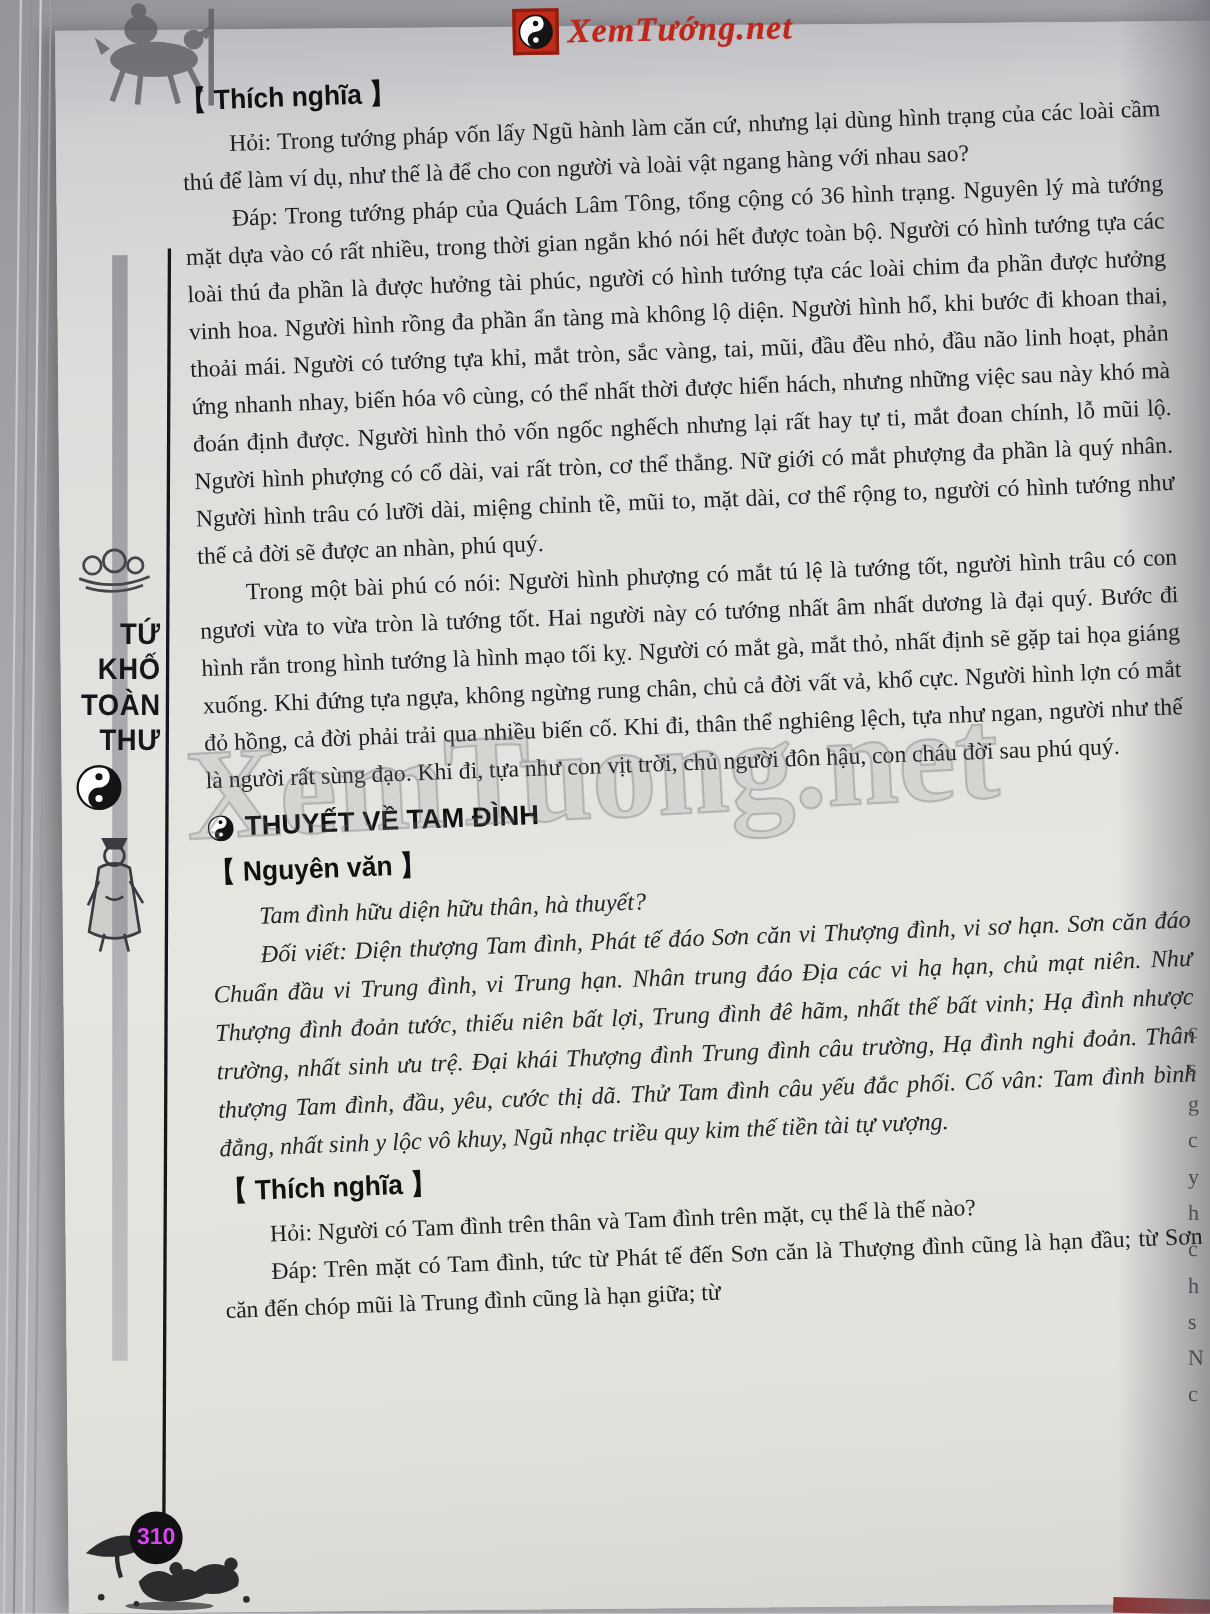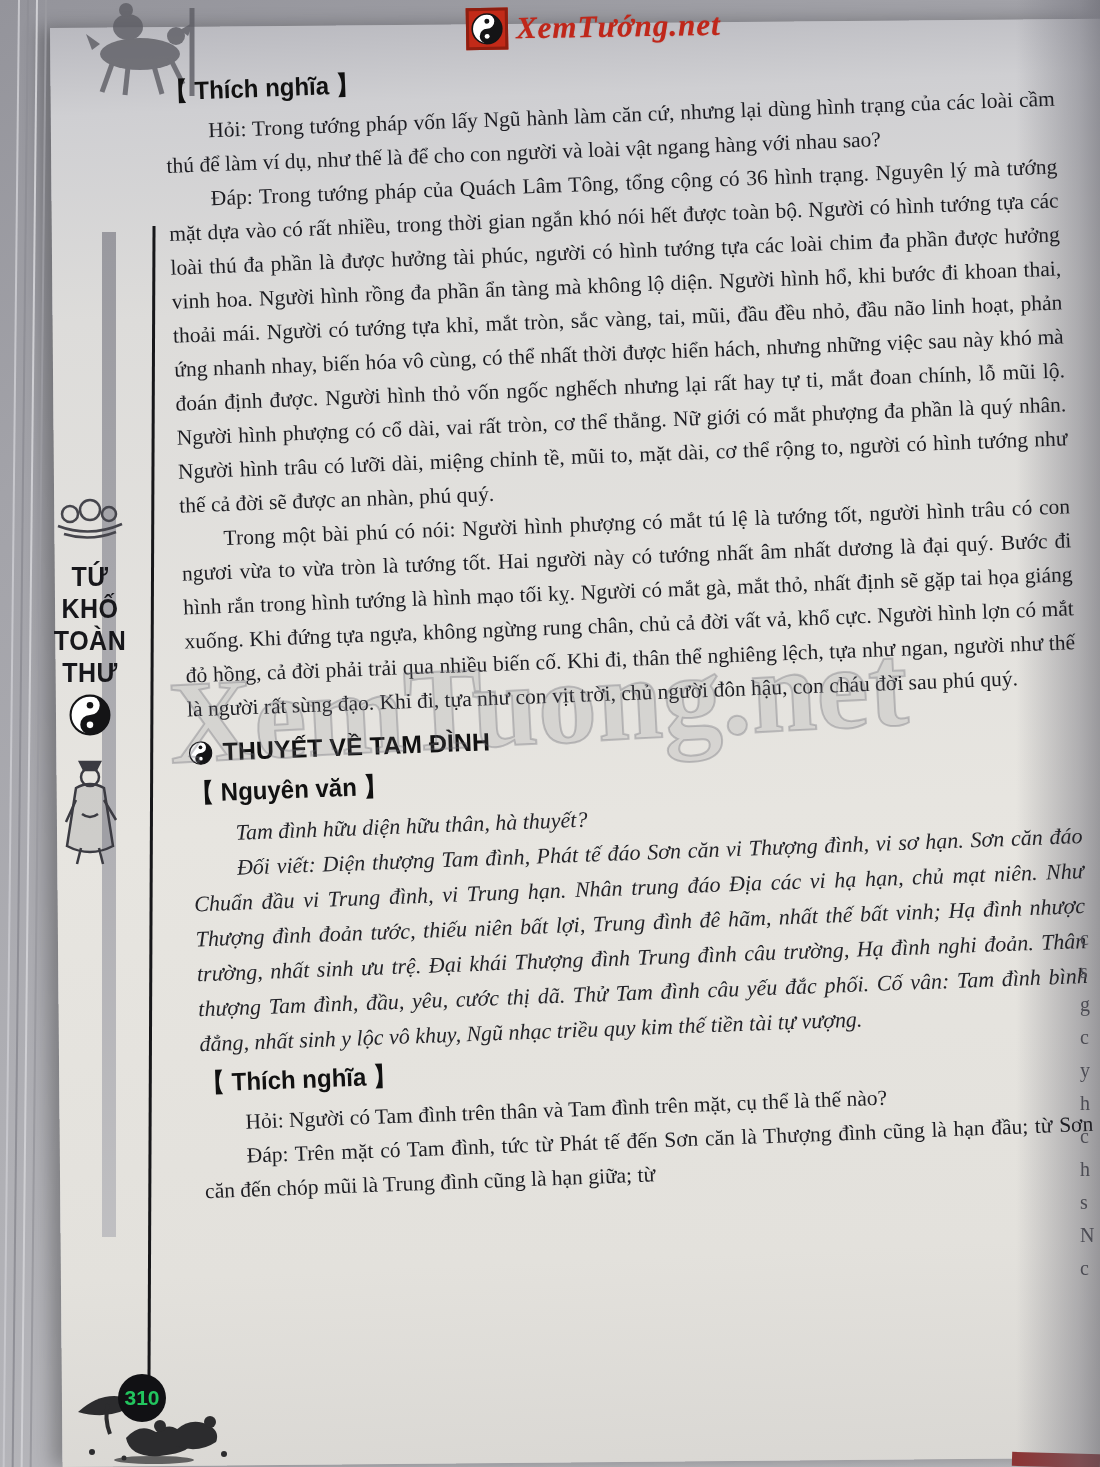--- a/index.html
+++ b/index.html
@@ -37,35 +37,35 @@
   }
 
   .watermark{
     position:absolute;left:168px;top:632px;width:920px;
     font-family:"Liberation Serif",serif;font-weight:bold;font-size:118px;white-space:nowrap;
     transform:rotate(-3deg);color:rgba(120,120,128,.14);
     -webkit-text-stroke:2px rgba(105,105,115,.34);
     pointer-events:none;z-index:5;
   }
 
-  .sidebar{position:absolute;left:34px;top:498px;width:112px;text-align:center;z-index:4;}
+  .sidebar{position:absolute;left:34px;top:498px;width:112px;text-align:right;z-index:4;}
   .sidebar-word{
     font-family:"Liberation Sans",sans-serif;font-weight:bold;font-size:25px;
     color:#17171b;line-height:32px;letter-spacing:.5px;transform:scaleY(1.08);
   }
   .sidebar-yy{margin:6px auto 8px;width:42px;height:42px;}
   .sidebar-ornament{margin:0 auto 14px;width:84px;height:44px;}
   .sidebar-figure{margin:10px auto 0;width:84px;height:118px;}
 
   .rider{position:absolute;left:52px;top:0;width:168px;height:98px;opacity:.8;}
   .ducks{position:absolute;left:64px;top:1386px;width:180px;height:81px;}
 
   .page-number{
     position:absolute;left:118px;top:1374px;width:48px;height:48px;border-radius:50%;
-    background:#111114;color:#22c55e;display:flex;align-items:center;justify-content:center;
+    background:#111114;color:#d946ef;display:flex;align-items:center;justify-content:center;
     font-family:"Liberation Sans",sans-serif;font-weight:bold;font-size:21px;z-index:6;
   }
 
   .content{
     position:absolute;left:163px;top:70px;width:890px;
     transform:rotate(-2.15deg);transform-origin:top left;z-index:3;
   }
   .blk-heading{
     font-family:"Liberation Sans",sans-serif;font-weight:bold;font-size:24px;
     color:#111;margin:6px 0 7px;transform:scaleY(1.05);transform-origin:left;

